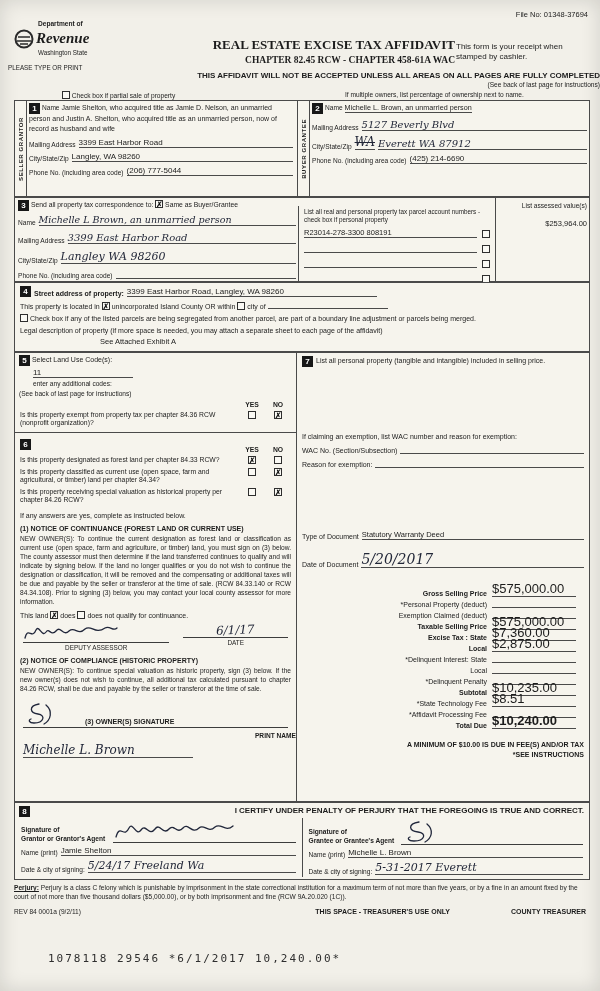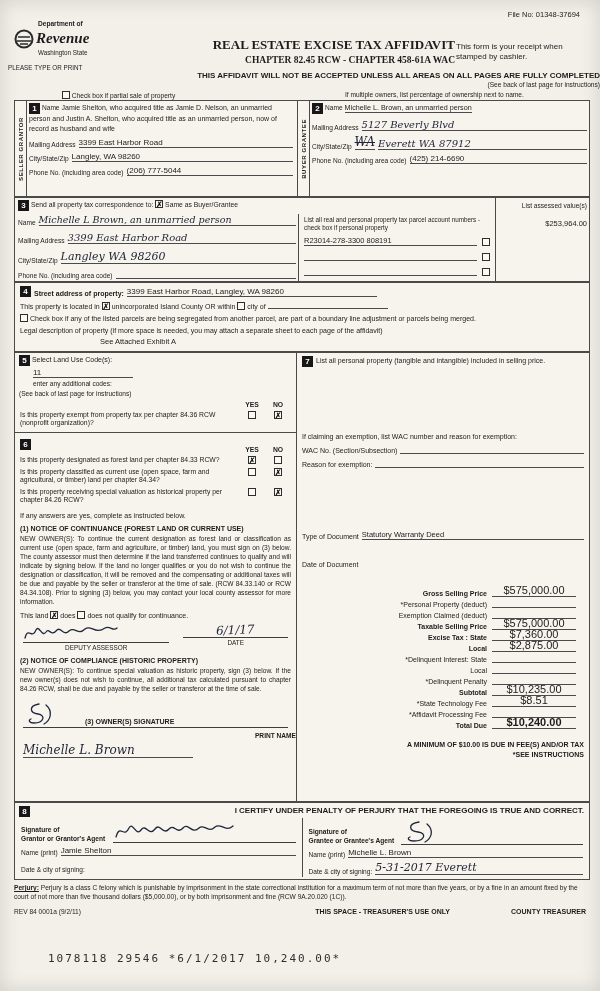--- a/index.html
+++ b/index.html
@@ -24,32 +24,32 @@
 .vlab{writing-mode:vertical-rl;transform:rotate(180deg);font-size:6px;font-weight:bold;letter-spacing:.6px;text-align:center}
 .frow{display:flex;align-items:flex-end;gap:3px;margin-top:4px}
 .fval{flex:1;min-height:10px}
 .qhdr{display:flex;padding:0 5px;margin-top:2px;align-items:flex-end}
 .qsp{flex:1}
 .qcol{width:26px;text-align:center;flex:0 0 auto;font-size:6.8px;font-weight:bold}
 .qrow{display:flex;align-items:flex-start;padding:0 5px;margin-top:3px}
 .qtext{flex:1;font-size:6.8px;line-height:8.6px;padding-right:2px}
 .mrow{display:flex;justify-content:flex-end;align-items:flex-end;height:11px;padding-right:8px}
 .mlab{font-size:7px;white-space:nowrap}
-.mval{width:84px;text-align:center;font-size:11px;border-bottom:1px solid #4a4a4a;margin-left:5px;min-height:9px}
+.mval{width:84px;text-align:left;font-size:13px;border-bottom:1px solid #4a4a4a;margin-left:5px;min-height:9px}
 .sigarea{border-bottom:1px solid #3c3c3c;display:flex;align-items:flex-end;min-height:16px}
 .siglab{font-size:6.4px;text-align:center;margin-top:1px}
 .sig path{stroke:#20263a;fill:none;stroke-width:1.3;stroke-linecap:round}
 .body-par{font-size:6.6px;line-height:9px;text-align:justify;padding:0 5px}
 </style>
 </head>
 <body>
 
 <div class="page">
 
-  <div class="abs f75" style="top:10px;right:20px">File No: 01348-37694</div>
+  <div class="abs f75" style="top:10px;right:12px">File No: 01348-37694</div>
 
   <div class="abs" style="left:14px;top:20px;width:140px">
     <div class="f65 b" style="margin-left:24px">Department of</div>
     <div style="display:flex;align-items:center;gap:2px">
       <svg width="20" height="20" viewBox="0 0 20 20">
         <circle cx="10" cy="10" r="8.5" fill="none" stroke="#2a2a2a" stroke-width="2"></circle>
         <path d="M3,12 H17 M4,8 H16 M6,15 H14" stroke="#2a2a2a" stroke-width="1.4" fill="none"></path>
       </svg>
       <span class="ser b" style="font-size:15px;font-style:italic">Revenue</span>
     </div>
@@ -143,21 +143,21 @@
       </div>
       <div class="frow" style="margin-top:6px">
         <span class="lab">City/State/Zip</span>
         <span class="fval ul hw" style="font-size:11px">Langley WA 98260</span>
       </div>
       <div class="frow" style="margin-top:5px">
         <span class="lab">Phone No. (including area code)</span>
         <span class="fval ul"></span>
       </div>
     </div>
-    <div class="abs" style="left:283px;top:16px;width:197px;height:100%;border-left:1px solid #4a4a4a;padding:2px 5px">
+    <div class="abs" style="left:283px;top:8px;width:197px;height:100%;border-left:1px solid #4a4a4a;padding:2px 5px">
       <div class="f6" style="line-height:8px">List all real and personal property tax parcel account numbers - check box if personal property</div>
       <div style="display:flex;align-items:flex-end;height:14px">
         <span class="ul f75" style="flex:1">R23014-278-3300   808191</span>
         <span class="cb" style="margin-left:5px"></span>
       </div>
       <div style="display:flex;align-items:flex-end;height:15px">
         <span class="ul" style="flex:1;min-height:9px"></span>
         <span class="cb" style="margin-left:5px"></span>
       </div>
       <div style="display:flex;align-items:flex-end;height:15px">
@@ -300,20 +300,21 @@
     <div class="frow">
       <span class="f7" style="white-space:nowrap">Reason for exemption:</span>
       <span class="fval ul"></span>
     </div>
     <div class="frow" style="margin-top:62px">
       <span class="f7" style="white-space:nowrap">Type of Document</span>
       <span class="fval ul f75">Statutory Warranty Deed</span>
     </div>
     <div class="frow" style="height:24px">
       <span class="f7" style="white-space:nowrap">Date of Document</span>
+      <span class="fval ul hw" style="font-size:14px">5/20/2017</span>
     </div>
 
     <div style="margin-top:18px">
       <div class="mrow">
           <span class="mlab b">Gross Selling Price</span>
           <span class="mval">$575,000.00</span>
         </div>
       <div class="mrow">
           <span class="mlab">*Personal Property (deduct)</span>
           <span class="mval"></span>
@@ -385,20 +386,21 @@
               <path d="M3,17 C7,3 11,19 16,8 C20,1 23,17 28,10 C33,3 36,17 42,9 C47,2 50,16 56,9 C61,3 64,15 70,8 C75,2 79,15 86,8 C91,3 95,14 102,7 C108,2 112,13 120,6"></path>
             </svg>
           </div>
         </div>
         <div class="frow" style="margin-top:3px">
           <span class="lab">Name (print)</span>
           <span class="fval ul f8">Jamie Shelton</span>
         </div>
         <div class="frow" style="margin-top:2px;height:15px">
           <span class="lab">Date &amp; city of signing:</span>
+          <span class="fval ul hw" style="font-size:11px">5/24/17   Freeland Wa</span>
         </div>
       </div>
       <div style="flex:1;padding:2px 6px;border-left:1px solid #4a4a4a">
         <div style="display:flex;align-items:flex-end">
           <div class="f65 b" style="width:92px;line-height:8.4px">
             <div>Signature of</div>
             <div>Grantee or Grantee's Agent</div>
           </div>
           <div class="sigarea" style="flex:1;min-height:20px">
             <svg class="sig" width="40" height="24" viewBox="0 0 40 24">

